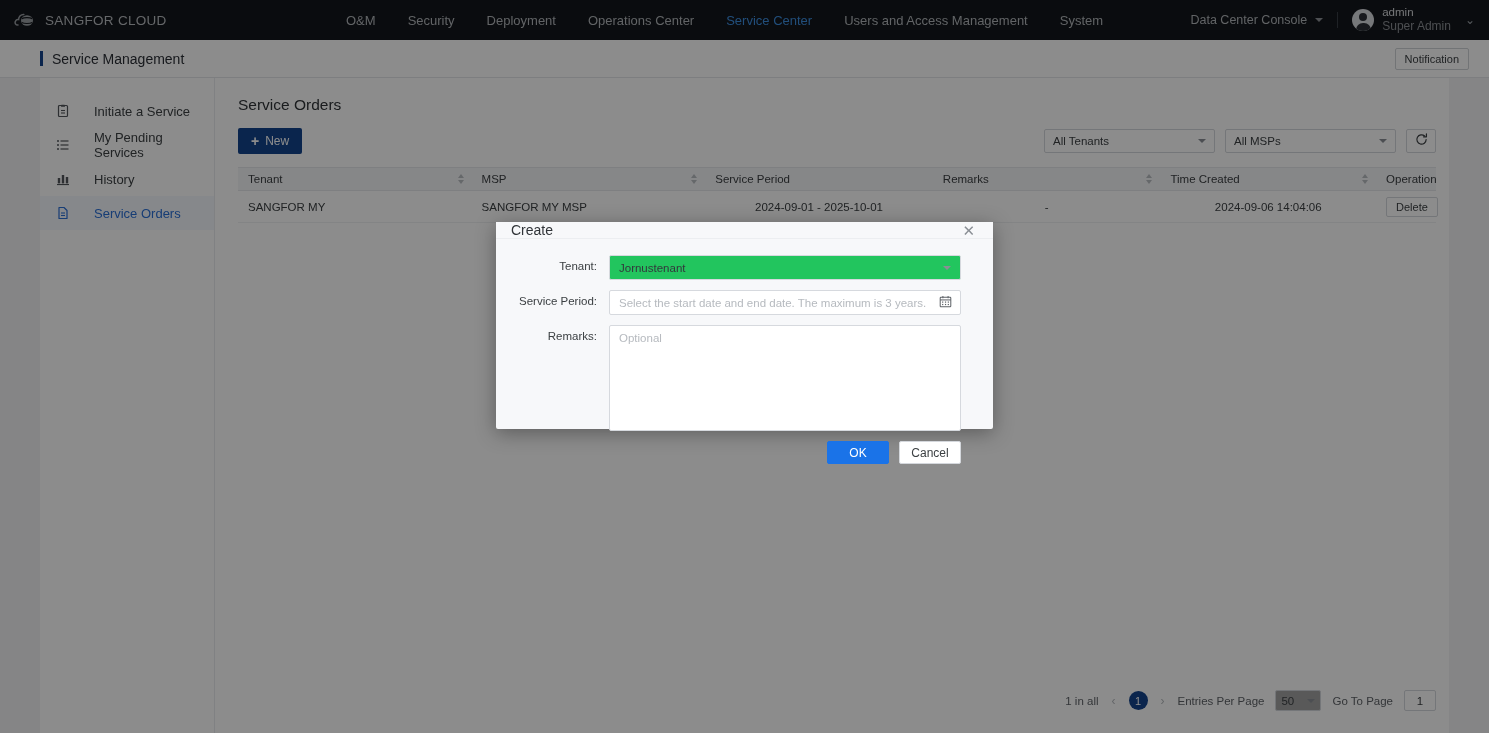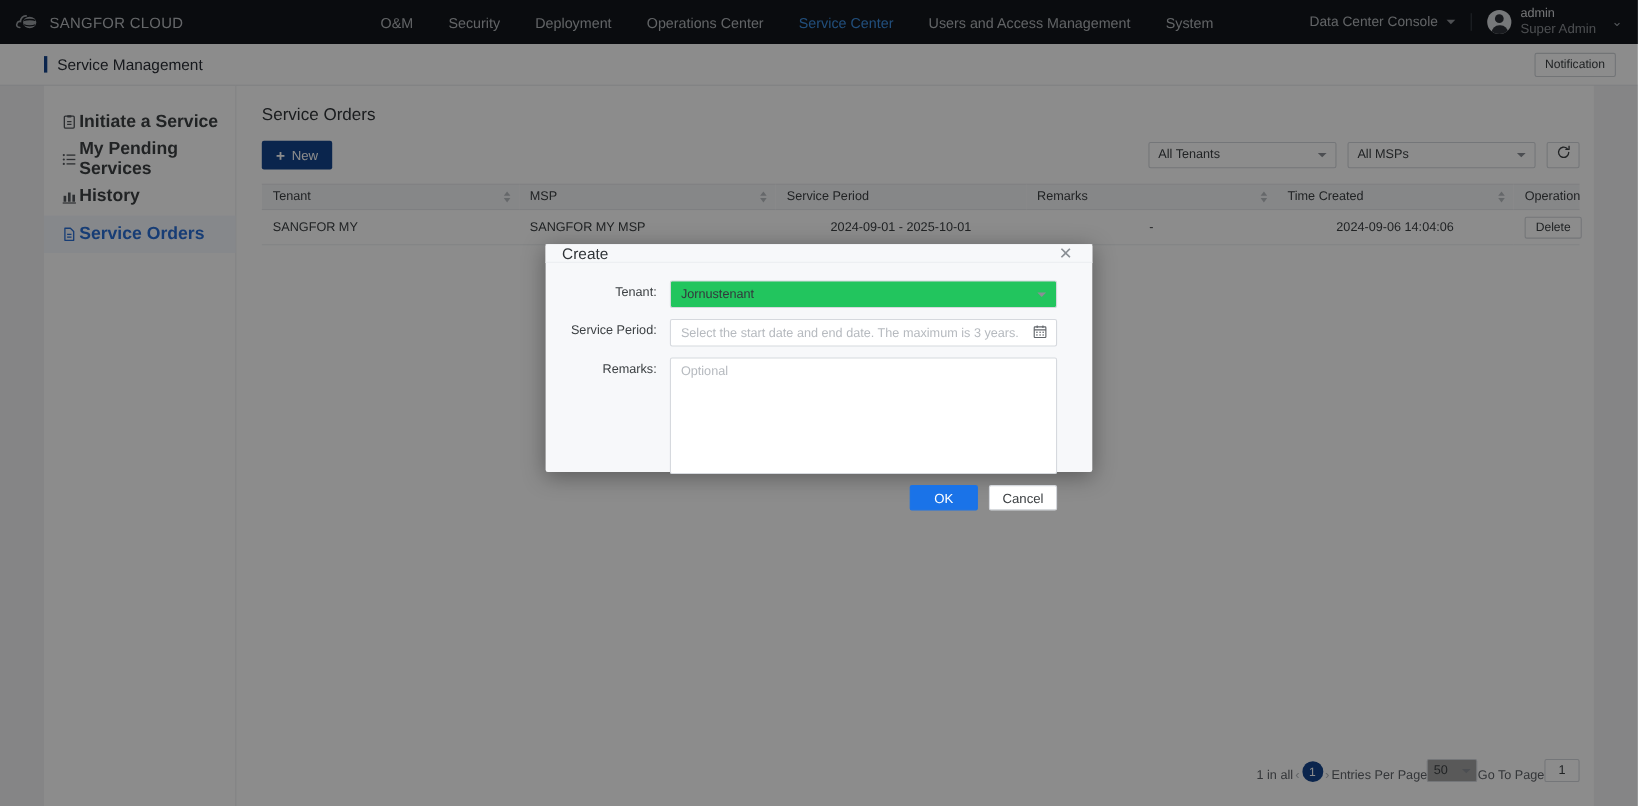--- a/index.html
+++ b/index.html
@@ -58,22 +58,22 @@
   .notif-btn {
     border:1px solid #cfd3d8; background:#fff; font-size:11px; color:#3c4043;
     padding:4px 9px; border-radius:2px; cursor:pointer;
   }
 
   .body-wrap { display:flex; height:655px; padding:0 40px 0 40px; }
 
   
   .sidebar { width:175px; background:#fff; border-right:1px solid #e9ebee; padding-top:16px; flex-shrink:0; }
   .side-item {
-    display:flex; align-items:center; gap:2px; height:34px; padding-left:16px;
-    font-size:16px; color:#3c4043; cursor:pointer;font-weight:bold;
+    display:flex; align-items:center; gap:24px; height:34px; padding-left:16px;
+    font-size:13px; color:#3c4043; cursor:pointer;
   }
   .side-item.active { color:#2a6fd6; background:#f4f8fe; }
   .side-ico { width:14px; height:14px; flex-shrink:0; display:block; }
 
   
   .main { flex:1; background:#fff; padding:16px 13px 0 23px; position:relative; }
   .main-title { font-size:15.5px; color:#303438; margin:2px 0 14px 0; }
 
   .toolbar { display:flex; align-items:center; justify-content:space-between; margin-bottom:13px; }
   .btn-new {
@@ -114,21 +114,21 @@
   }
   .td-center { text-align:center; }
   .btn-del {
     border:1px solid #d4d7dc; background:#fff; font-size:11px; color:#3c4043;
     padding:3px 9px; border-radius:2px; cursor:pointer;
   }
 
   
   .pager {
     position:absolute; right:13px; bottom:22px;
-    display:flex; align-items:flex-end; gap:0; font-size:11.5px; color:#5f6368;
+    display:flex; align-items:center; gap:11px; font-size:11.5px; color:#5f6368;
   }
   .pg-arrow { color:#b5b9be; font-size:12px; cursor:pointer; padding:0 2px; }
   .pg-num {
     width:19px; height:19px; border-radius:50%; background:#14448c; color:#fff;
     display:flex; align-items:center; justify-content:center; font-size:11px; cursor:pointer;
   }
   .pg-select {
     width:46px; height:21px; border:1px solid #d4d7dc; background:#a3a3a3; border-radius:2px;
     display:flex; align-items:center; justify-content:space-between; padding:0 5px;
     font-size:11.5px; color:#3c4043; cursor:pointer;

